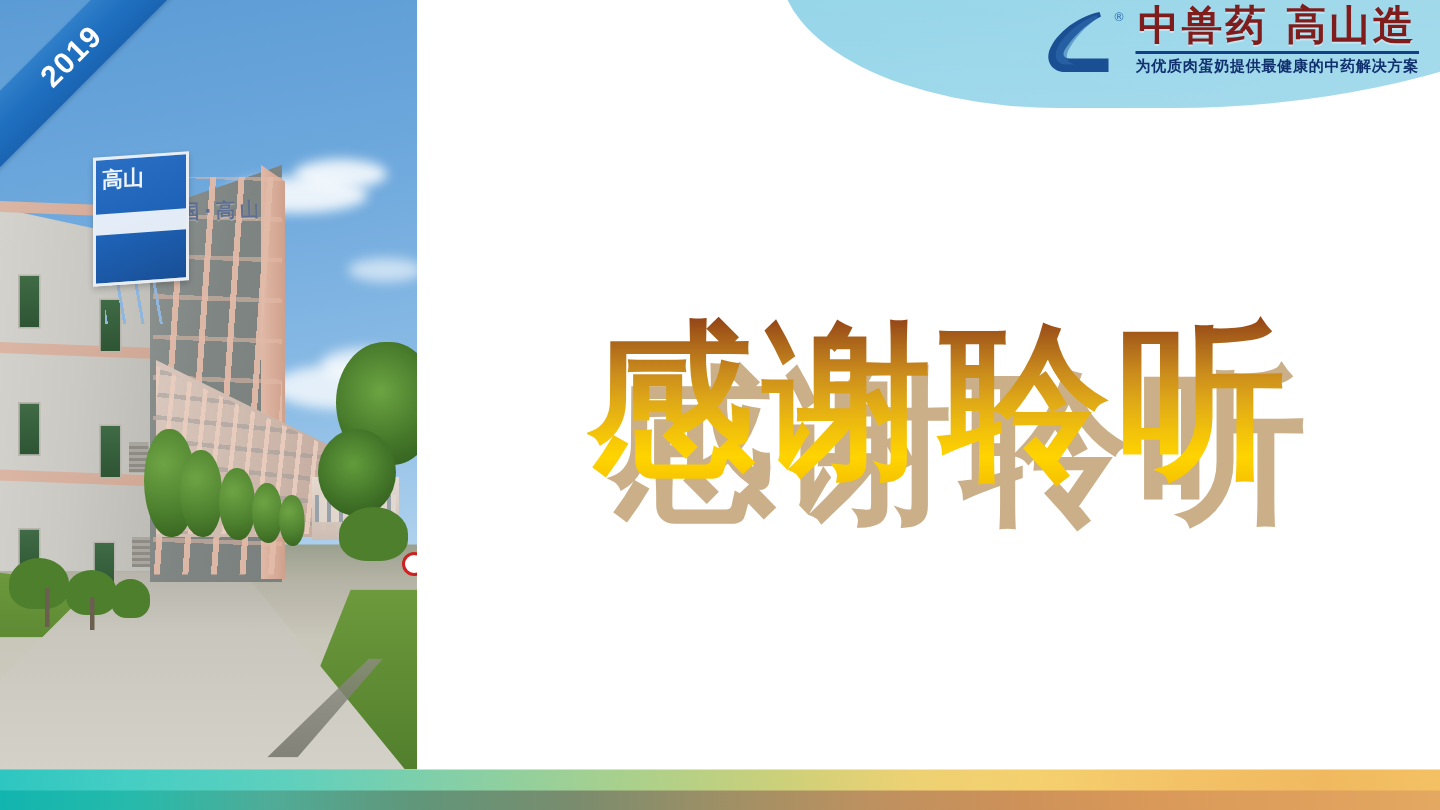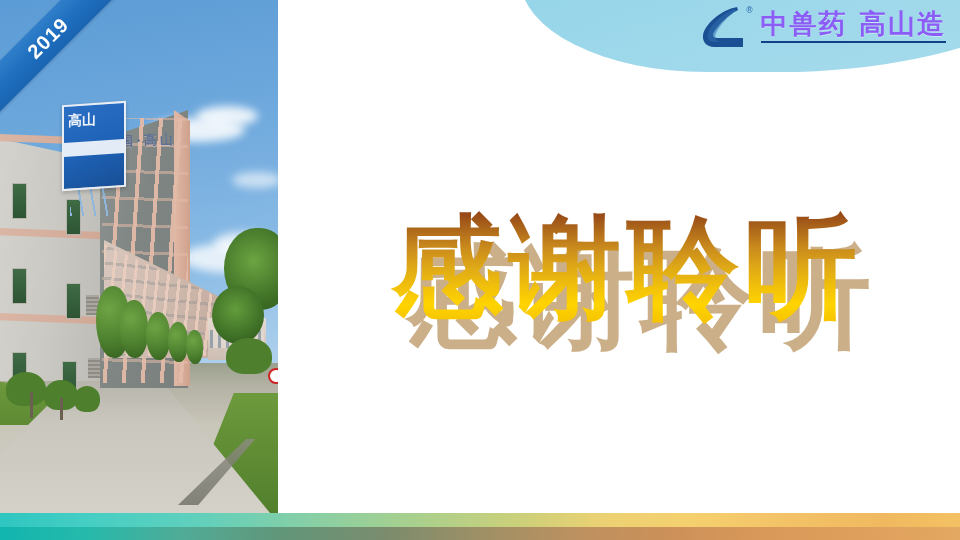--- a/index.html
+++ b/index.html
@@ -302,21 +302,21 @@
     color: #2f6fae;
     font-family: "DejaVu Sans", sans-serif;
   }
   .logo-text {
     display: flex;
     flex-direction: column;
     align-items: center;
     padding-bottom: 2px;
   }
   .logo-main {
-    color: #8b5cf6;
+    color: #7f1d1d;
     font-size: 27px;
     font-weight: bold;
     letter-spacing: 2px;
     line-height: 1.05;
     white-space: nowrap;
     font-family: "DejaVu Sans", sans-serif;
     text-shadow: 0 1px 0 rgba(255,255,255,.35);
     text-align: center;
   }
   .logo-rule {
@@ -506,20 +506,21 @@
     <div class="logo-mark">
       <svg viewBox="0 0 56 48" width="56" height="48" aria-hidden="true">
         <path d="M40 3 C24 6, 8 20, 6 31 C5 38, 10 43, 17 43 L46 43 L46 34 L20 34 C16 34, 15 31, 17 28 C22 20, 31 11, 41 6 Z" fill="#1b4f93"></path>
         <path d="M38 5 C26 9, 13 21, 11 30 C10 35, 13 38, 18 38 L24 38 C19 37, 17 34, 19 29 C23 21, 31 12, 39 7 Z" fill="#2f6fae" opacity="0.55"></path>
       </svg>
       <span class="logo-r">®</span>
     </div>
     <div class="logo-text">
       <div class="logo-main">中兽药  高山造</div>
       <div class="logo-rule"></div>
+      <div class="logo-sub">为优质肉蛋奶提供最健康的中药解决方案</div>
     </div>
   </div>
 
   <div class="title-wrap">
     <div class="title-stack">
       <div class="title-shadow">感谢聆听</div>
       <div class="title-main">感谢聆听</div>
     </div>
   </div>
 

